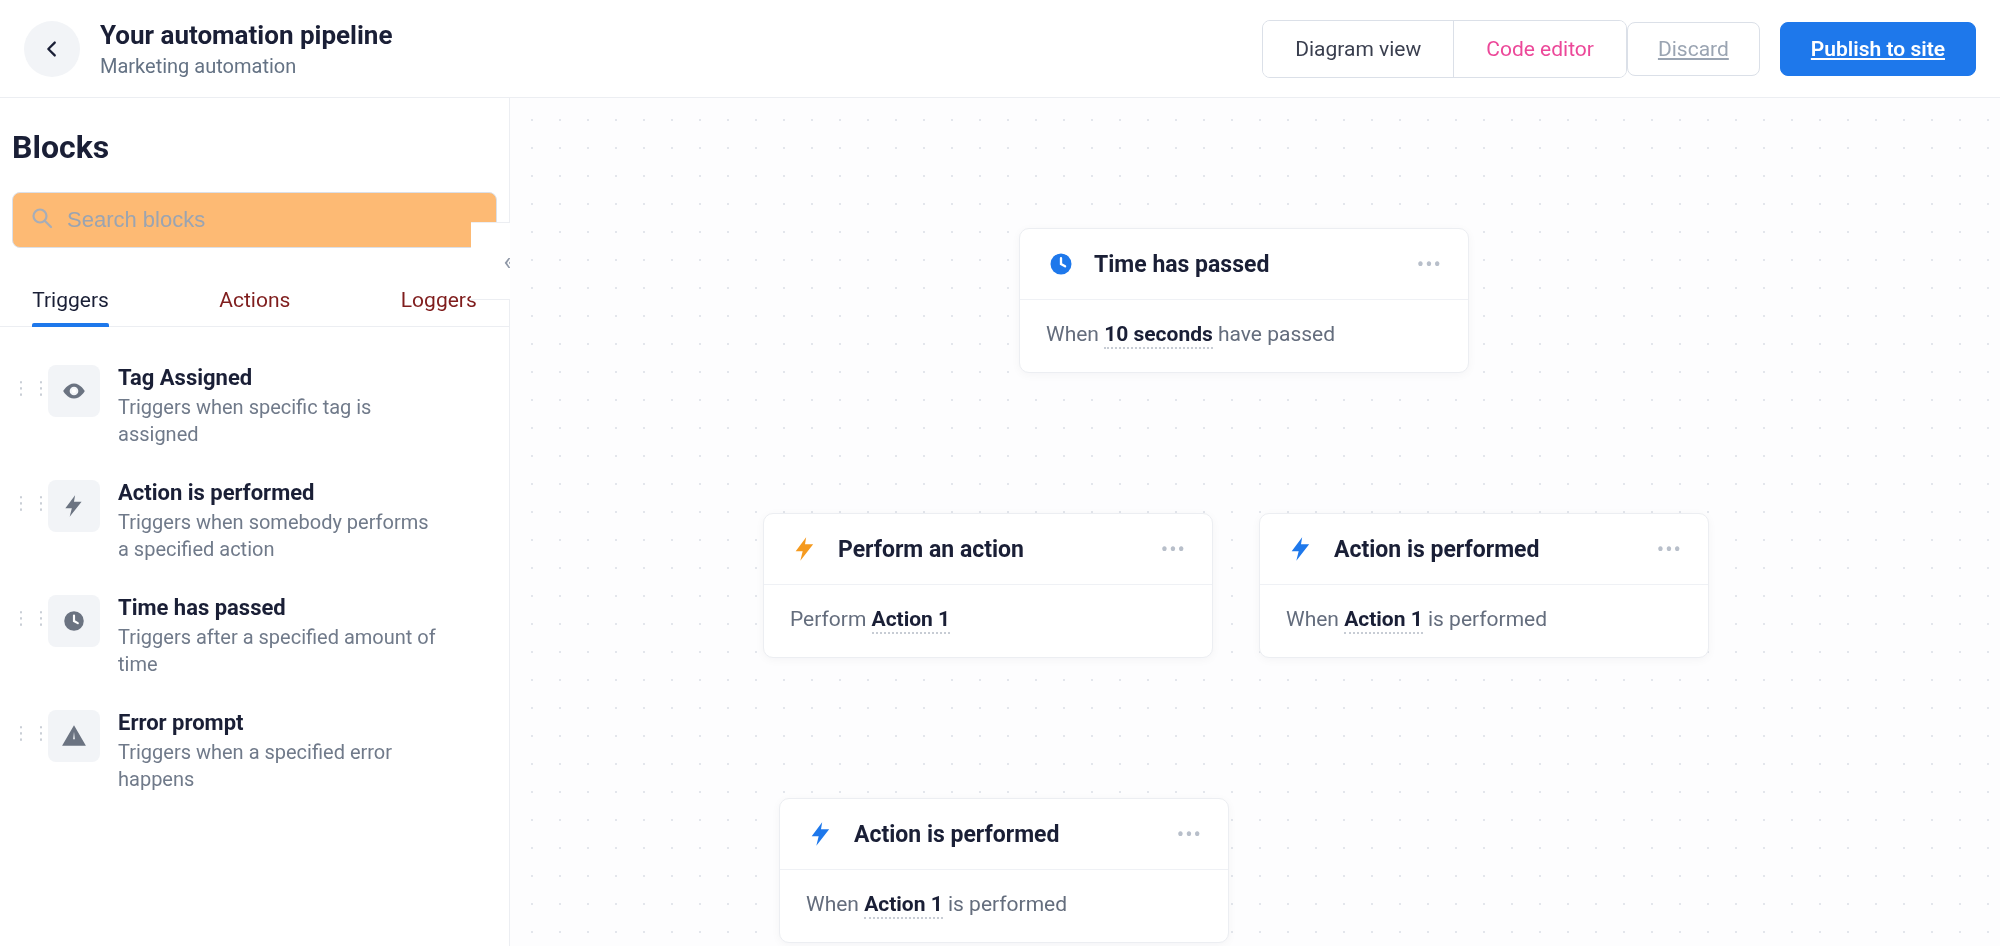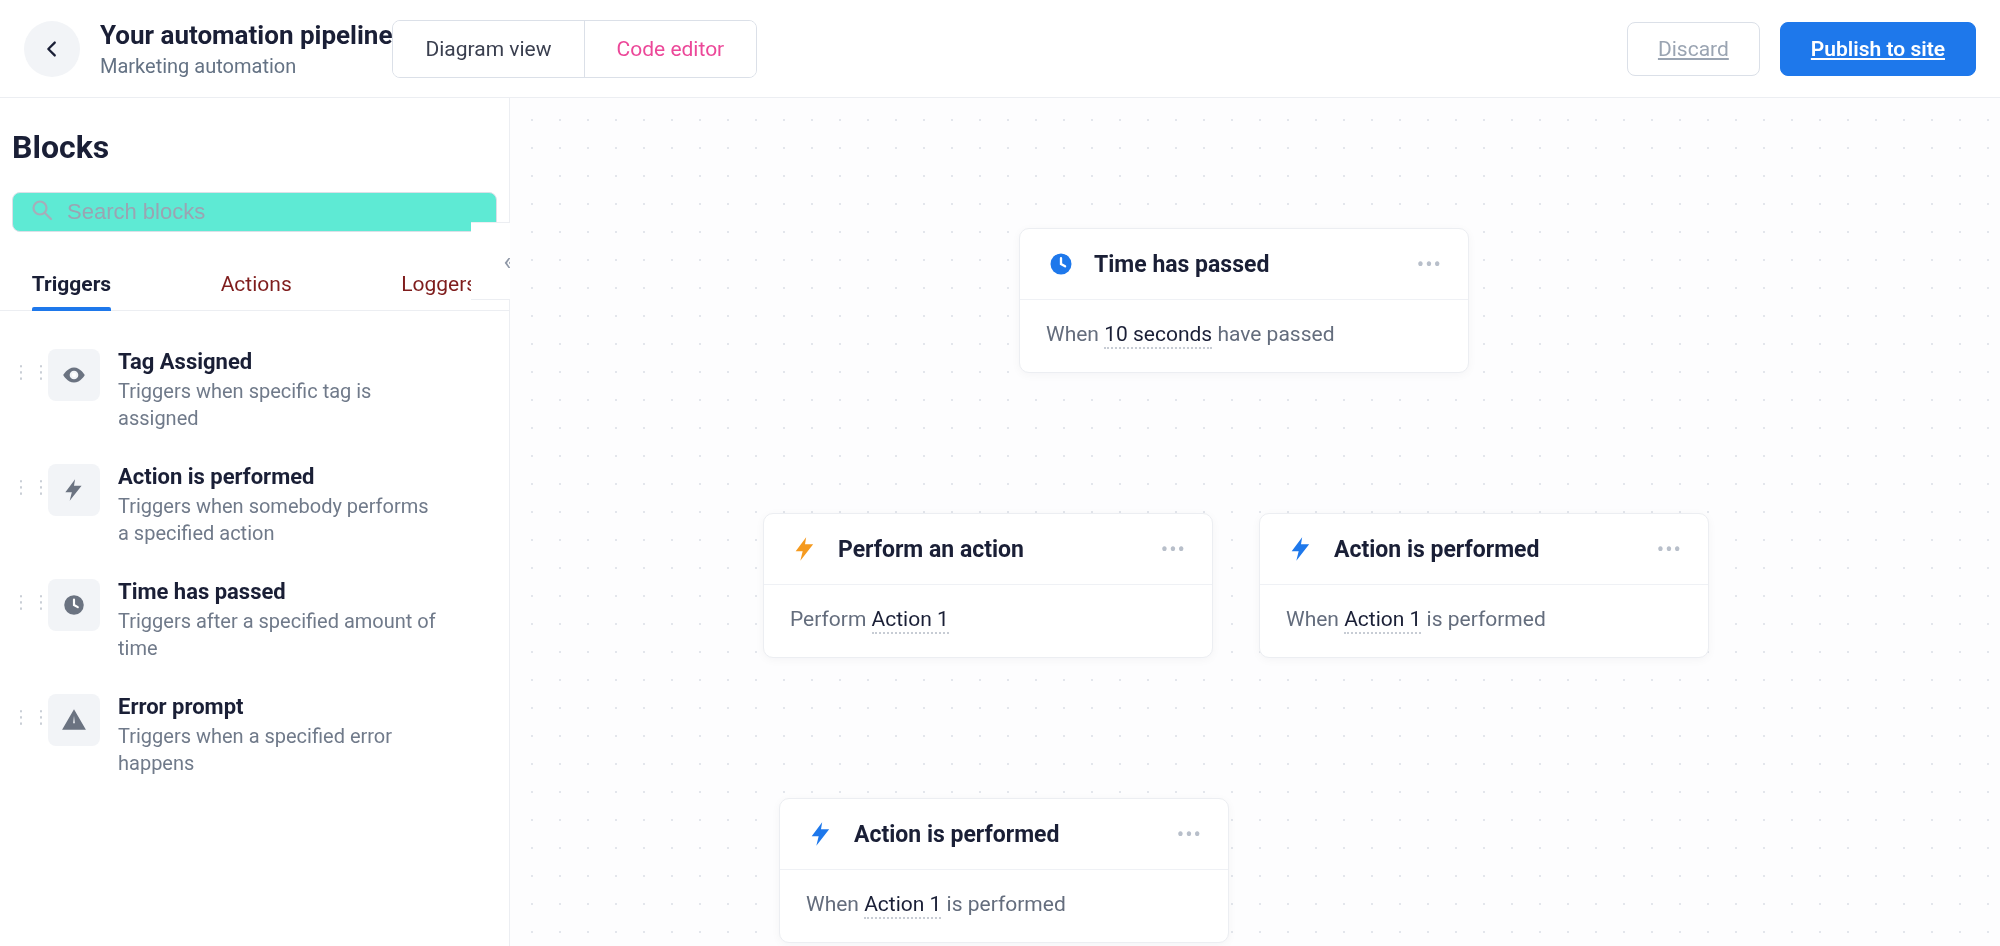--- a/index.html
+++ b/index.html
@@ -4,44 +4,44 @@
 <style>
 * { box-sizing: border-box; margin: 0; padding: 0; }
 body { font-family: -apple-system, BlinkMacSystemFont, "Segoe UI", Roboto, Helvetica, Arial, sans-serif; color: #1a1f36; background: #fff; width: 2000px; height: 946px; overflow: hidden; }
 
 
 .header { height: 98px; display:flex; align-items:center; padding: 0 24px; border-bottom:1px solid #eceef2; }
 .back-btn { width:56px; height:56px; border-radius:50%; background:#f2f4f7; display:flex; align-items:center; justify-content:center; cursor:pointer; }
 .title-block { margin-left:20px; flex:0 0 auto; }
 .page-title { font-size:26px; font-weight:700; }
 .page-sub { font-size:20px; color:#647284; margin-top:4px; }
-.header-center { flex:1; display:flex; justify-content:flex-start; }
+.header-center { flex:1; display:flex; justify-content:flex-end; }
 .seg { display:flex; border:1px solid #dbe0e8; border-radius:8px; overflow:hidden; }
 .seg-btn { padding:16px 32px; font-size:21px; color:#3a3f4f; cursor:pointer; background:#fff; }
 .seg-btn.inactive { color:#ec4899; }
 .seg-btn + .seg-btn { border-left:1px solid #dbe0e8; }
 .header-right { display:flex; gap:20px; }
 .btn { padding:14px 30px; font-size:21px; border-radius:8px; cursor:pointer;text-decoration:underline; }
 .btn-ghost { border:1px solid #dbe0e8; color:#9aa4b2; background:#fff; }
 .btn-primary { background:#1e78eb; color:#fff; font-weight:600; border:1px solid #1e78eb; }
 
 
 .main { display:flex; height:calc(946px - 98px); }
 
 
 .sidebar { width:510px; border-right:1px solid #eceef2; background:#fff; position:relative; padding:30px 12px; }
 .sidebar h2 { font-size:32px; font-weight:700; margin-bottom:26px; }
 .search-wrap { position:relative; margin-bottom:26px; }
-.search-wrap input { width:100%; height:40px; border:1px solid #dbe0e8; border-radius:8px; padding:0 18px 0 54px; font-size:22px; color:#3a3f4f; background:#5eead4; }
+.search-wrap input { width:100%; height:56px; border:1px solid #dbe0e8; border-radius:8px; padding:0 18px 0 54px; font-size:22px; color:#3a3f4f; background:#fdba74; }
 .search-wrap input::placeholder { color:#9aa4b2; }
 .search-icon { position:absolute; left:18px; top:50%; transform:translateY(-50%); color:#a6adb9; }
 .tabs { display:flex; border-bottom:1px solid #eceef2; margin:0 -22px; padding:0 22px; }
 .tab { flex:0 0 auto; padding:14px 0; margin-right:70px; font-size:21px; color:#7f1d1d; cursor:pointer; position:relative; }
 .tab:last-child{margin-right:0;}
-.tab.active { color:#1a1f36; font-weight:700; }
+.tab.active { color:#1a1f36; font-weight:400; }
 .tab.active::after { content:""; position:absolute; left:0; right:0; bottom:-1px; height:4px; background:#1e78eb; border-radius:2px 2px 0 0; }
 .tab-row{display:flex; justify-content:space-around;}
 .block-list { padding-top:22px; }
 .block-item { display:flex; gap:18px; padding:16px 0; cursor:grab; }
 .drag-handle { width:18px; color:#c7ccd4; display:flex; align-items:flex-start; padding-top:12px; font-size:18px; letter-spacing:2px; }
 .block-icon { width:52px; height:52px; background:#f2f4f7; border-radius:8px; display:flex; align-items:center; justify-content:center; flex:0 0 52px; }
 .block-icon svg { width:26px; height:26px; }
 .block-text { flex:1; }
 .block-title { font-size:22px; font-weight:700; margin-bottom:4px; }
 .block-desc { font-size:20px; color:#707a8a; line-height:1.35; max-width:320px; }
@@ -51,21 +51,21 @@
 
 
 .canvas { flex:1; position:relative; background:#fdfdfe; }
 .dots { position:absolute; inset:0; background-image: radial-gradient(#e3e6ec 1.5px, transparent 1.5px); background-size:28px 28px; background-position: 8px 8px; }
 .node { position:absolute; width:450px; background:#fff; border:1px solid #eceef2; border-radius:10px; box-shadow:0 2px 10px rgba(20,30,50,0.04); }
 .node-head { display:flex; align-items:center; gap:18px; padding:20px 26px; border-bottom:1px solid #eff1f5; }
 .node-head .node-icon { width:30px; height:30px; display:flex; align-items:center; justify-content:center; }
 .node-title { font-size:23px; font-weight:700; flex:1; }
 .node-menu { color:#b8bfca; font-size:22px; letter-spacing:1px; cursor:pointer; line-height:0.5;}
 .node-body { padding:22px 26px 26px; font-size:21px; color:#646d7d; }
-.node-body .param { color:#1a1f36; font-weight:400; border-bottom:2px dotted #c7ccd4; padding-bottom:1px; }
+.node-body .param { color:#1a1f36; font-weight:700; border-bottom:2px dotted #c7ccd4; padding-bottom:1px; }
 
 
 .wires { position:absolute; inset:0; pointer-events:none; }
 
 
 .ico-eye { fill:#6b7381; }
 .ico-bolt-grey { fill:#6b7381; }
 .ico-clock-grey { fill:#6b7381; }
 .ico-warn { fill:#6b7381; }
 

